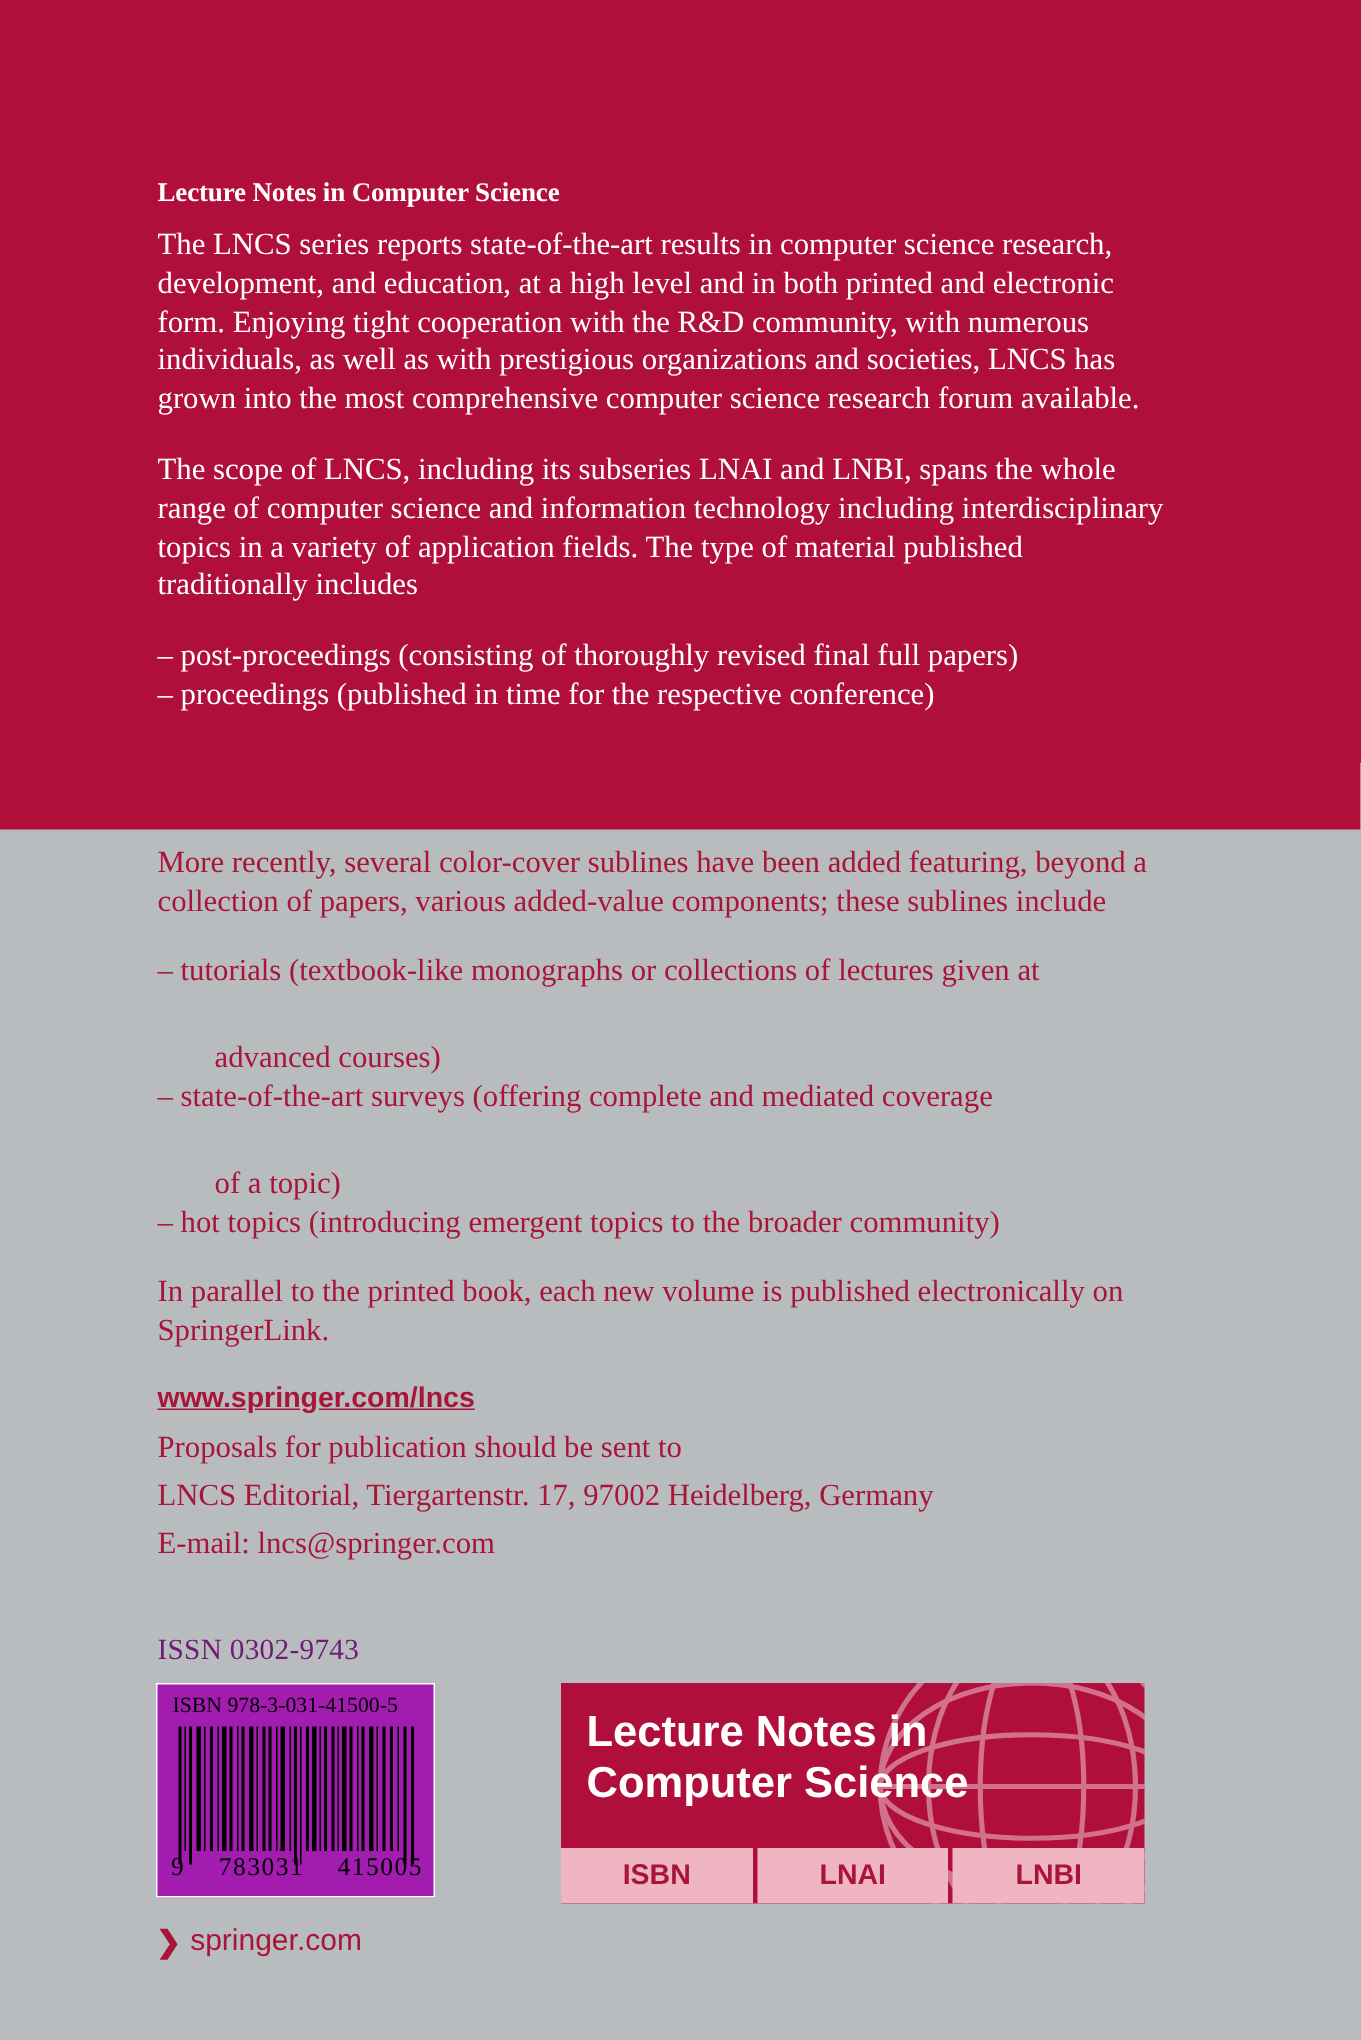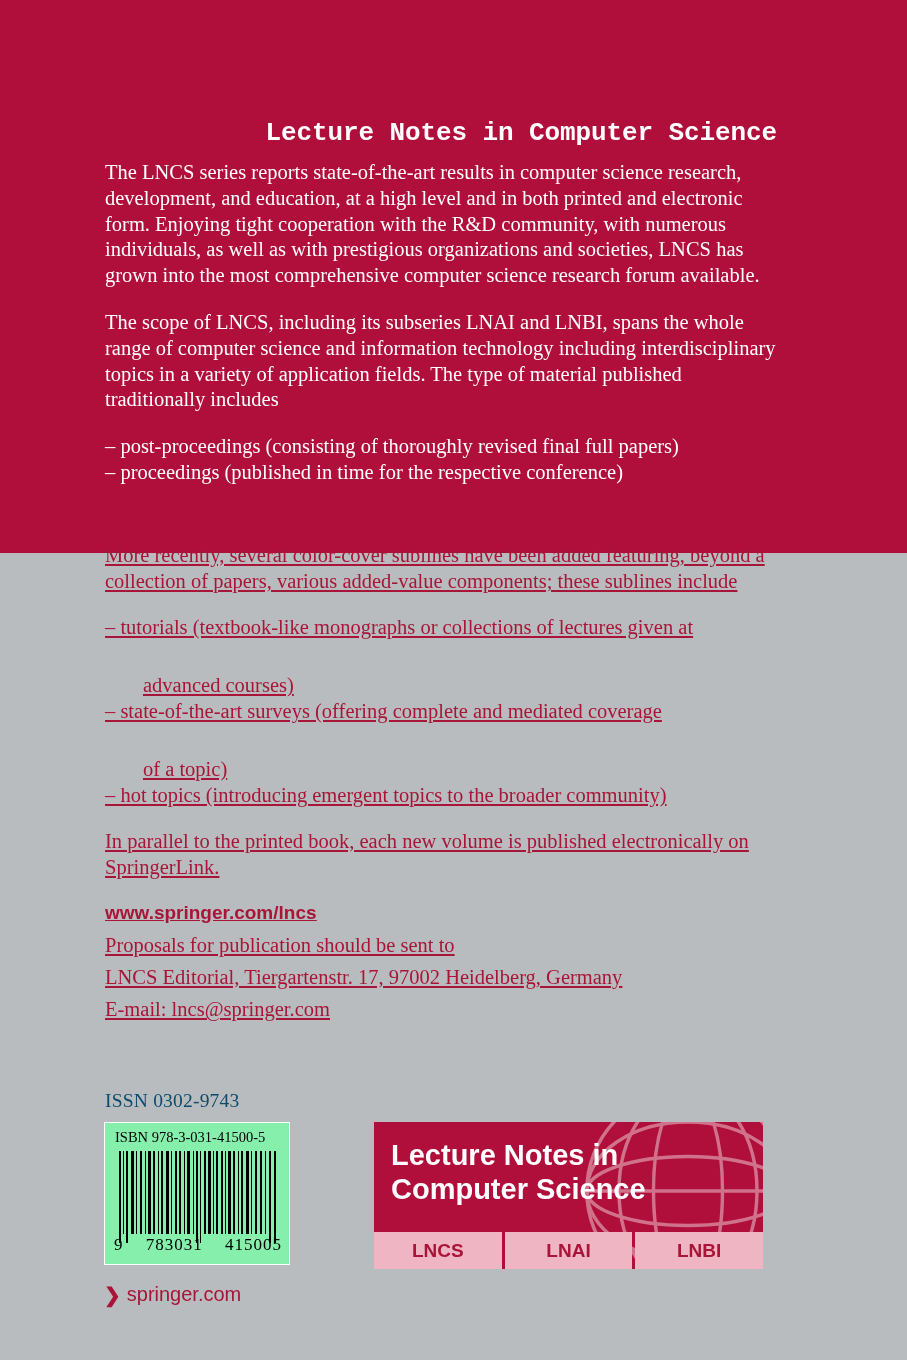--- a/index.html
+++ b/index.html
@@ -29,27 +29,26 @@
     background: #b10f3b;
   }
   .red-inner {
     position: absolute;
     left: 105px;
     top: 118px;
     width: 672px;
     color: #ffffff;
   }
   .series-title {
-    font-family: Liberation Mono, monospace;
-    font-weight: bold;
-    font-size: 26px;
+    font-family: Liberation Serif, serif;
+    font-weight: bold;
+    font-size: 18px;
     letter-spacing: -0.1px;
     margin: 0 0 12px 0;
     color: #ffffff;
-    text-align: right;
   }
   .red-inner p {
     margin: 0 0 21px 0;
     font-size: 20.5px;
     line-height: 25.8px;
     color: #ffffff;
   }
   .red-inner .bullets {
     margin: 0;
     font-size: 20.5px;
@@ -62,24 +61,23 @@
   }
   .red-inner .bullets .item .cont {
     display: block;
     text-indent: 0;
     padding-left: 0px;
   }
   
   .grey-inner {
     position: absolute;
     left: 105px;
-    top: 542px;
+    top: 562px;
     width: 690px;
     color: #a81538;
-    text-decoration: underline;
   }
   .grey-inner p {
     margin: 0 0 20px 0;
     font-size: 20.5px;
     line-height: 26px;
     color: #a81538;
   }
   .grey-inner .bullets {
     margin: 0 0 20px 0;
     font-size: 20.5px;
@@ -105,31 +103,31 @@
   }
   .tight {
     margin-bottom: 6px !important;
   }
   
   .issn {
     position: absolute;
     left: 105px;
     top: 1090px;
     font-size: 19.5px;
-    color: #0c4a6e;
+    color: #701a75;
     letter-spacing: 0.2px;
     text-align: right;
   }
   .barcode-box {
     position: absolute;
     left: 104px;
     top: 1122px;
     width: 186px;
     height: 143px;
-    background: #86efac;
+    background: #a21caf;
     border: 1px solid #ffffff;
     box-sizing: border-box;
   }
   .isbn-text {
     position: absolute;
     left: 10px;
     top: 6px;
     font-family: "Liberation Serif", serif;
     font-size: 14.5px;
     color: #000000;
@@ -334,21 +332,21 @@
         <line x1="12" y1="100" x2="188" y2="100"></line>
         <ellipse cx="100" cy="100" rx="88" ry="30"></ellipse>
         <ellipse cx="100" cy="100" rx="88" ry="60"></ellipse>
       </g>
     </svg>
     <div class="title">
       <div>Lecture Notes in</div>
       <div>Computer Science</div>
     </div>
     <div class="lncs-tabs">
-      <div class="tab">LNCS</div>
+      <div class="tab">ISBN</div>
       <div class="tab">LNAI</div>
       <div class="tab">LNBI</div>
     </div>
   </div>
 
   <div class="springer">
     <span class="chev">❯</span>
     <span>springer.com</span>
   </div>
 

